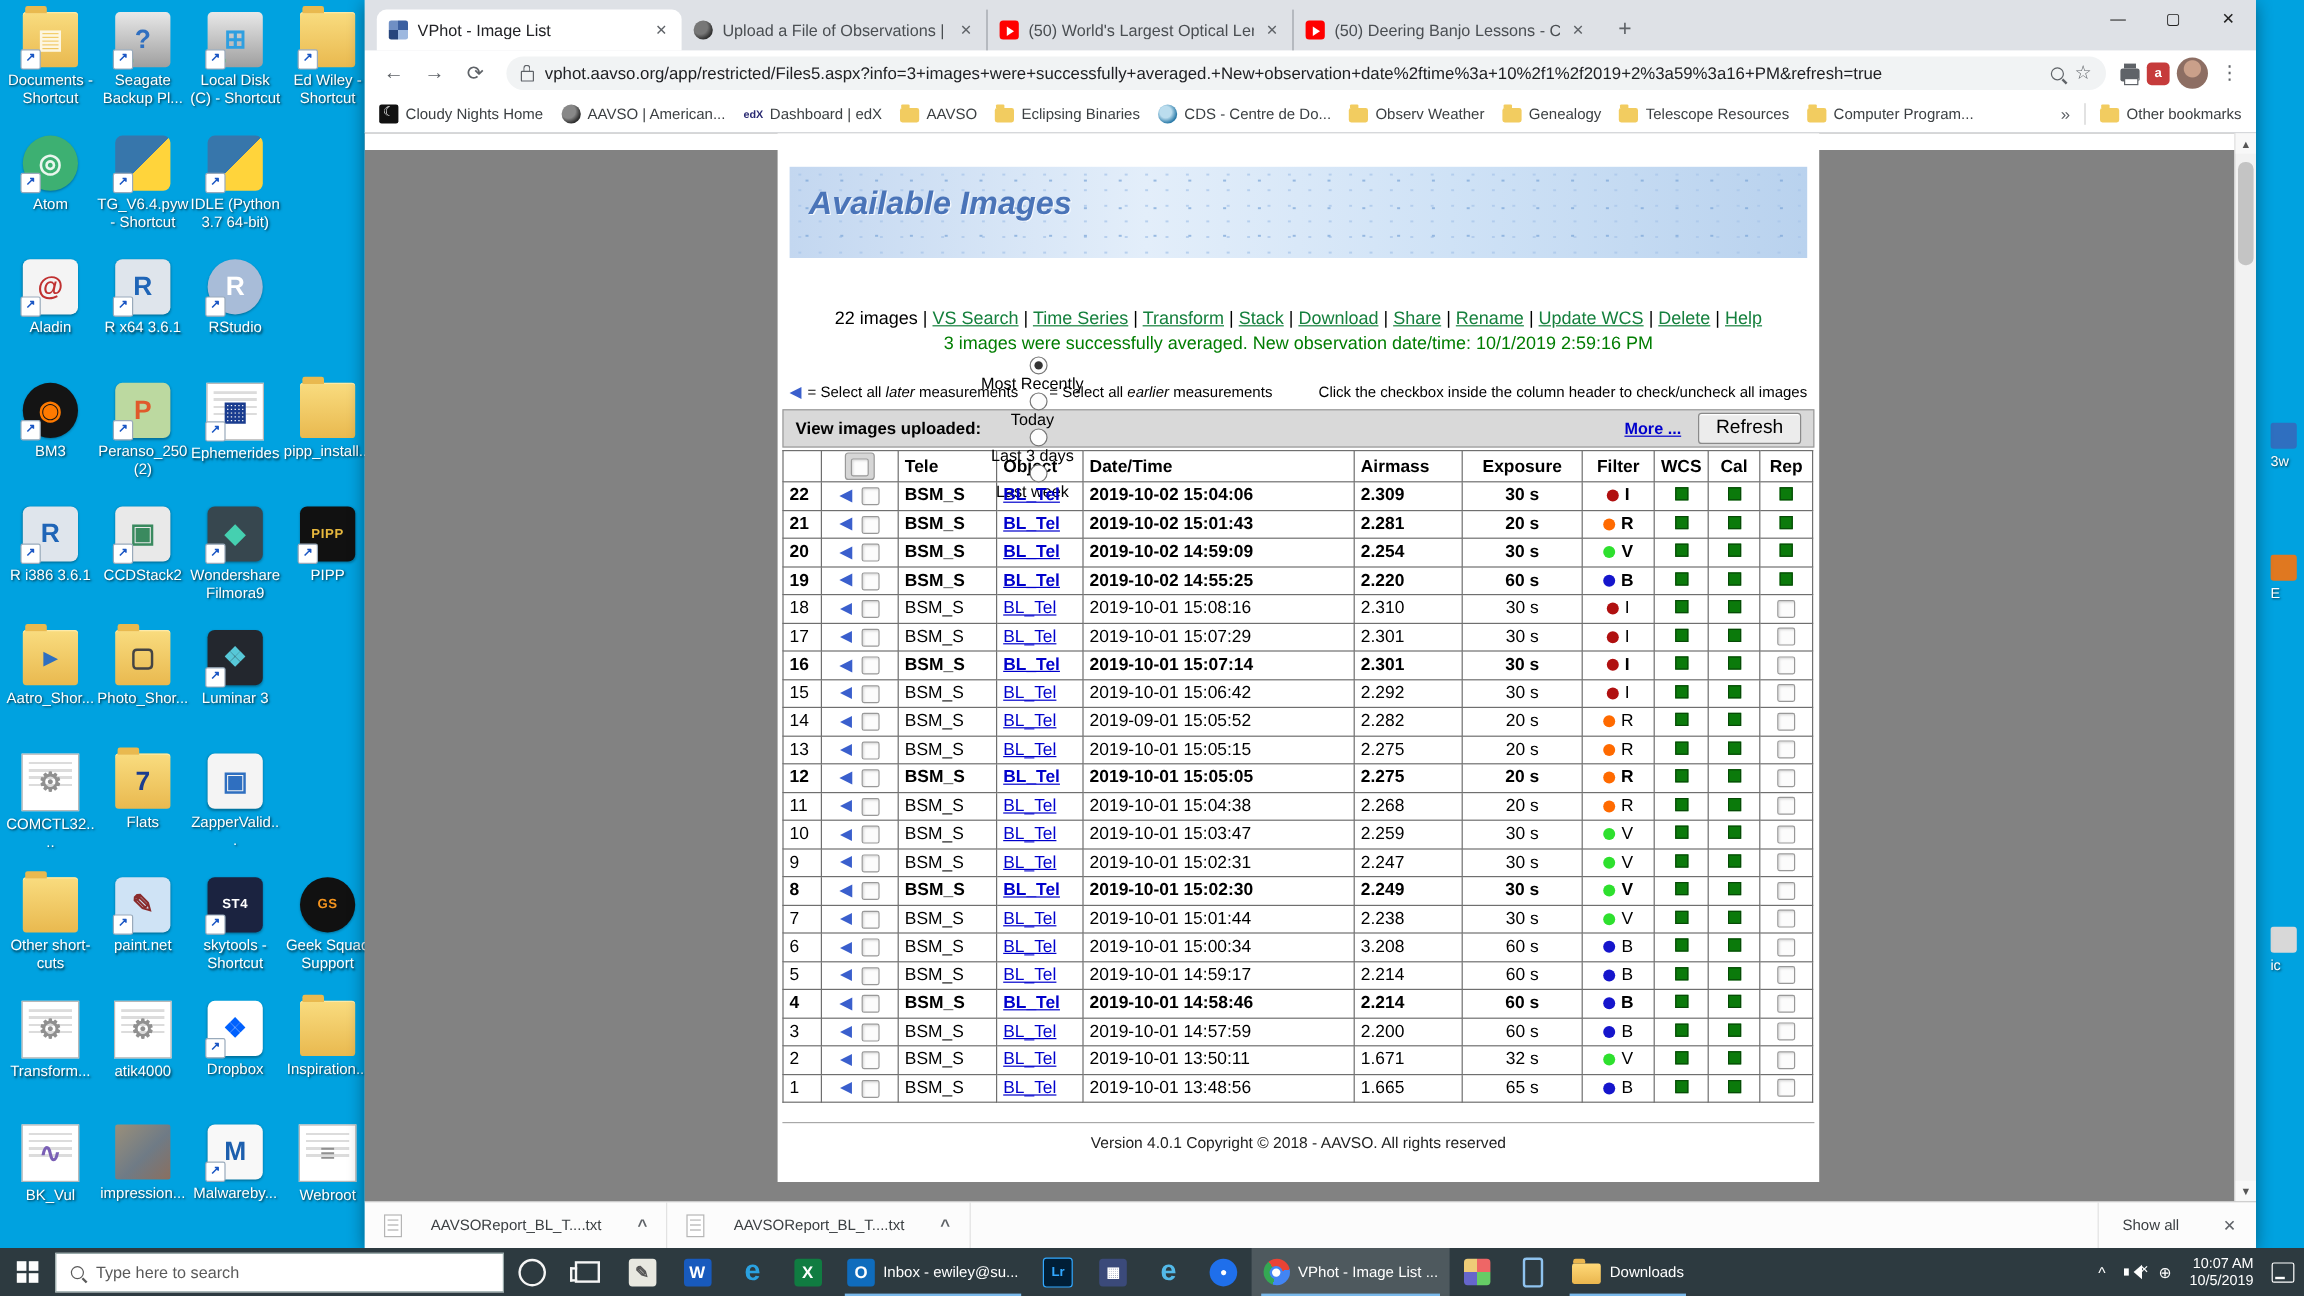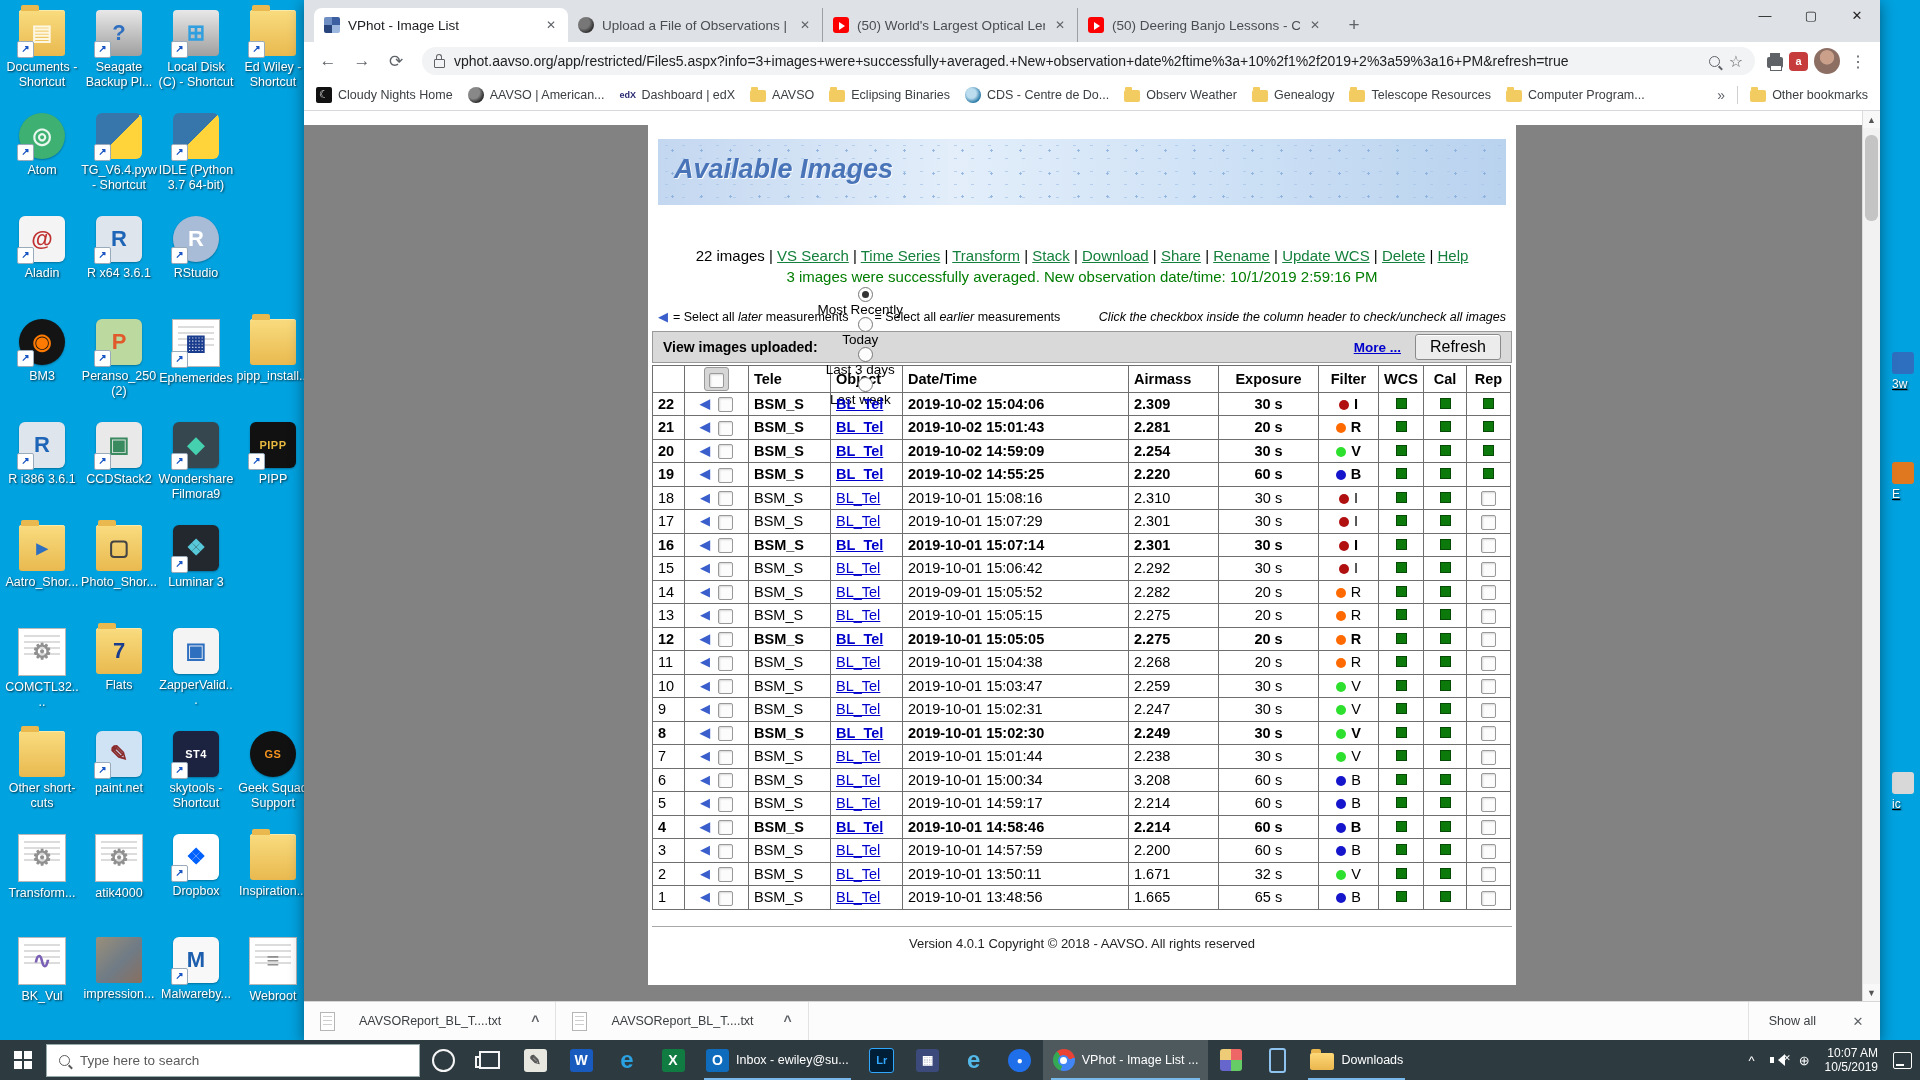--- a/index.html
+++ b/index.html
@@ -24,21 +24,21 @@
   .k-drive::after{content:"";position:absolute;left:5px;bottom:4px;width:10px;height:3px;background:#3c3;}
   .k-sq{border-radius:6px;box-shadow:0 1px 2px rgba(0,0,0,.3);}
   .k-circle{border-radius:50%;box-shadow:0 1px 2px rgba(0,0,0,.3);}
   .k-python{background:linear-gradient(135deg,#3776ab 50%,#ffd43b 50%);border-radius:6px;}
   .k-impression{background:linear-gradient(135deg,#9a8f7a,#6f7b86 55%,#8a6f5f);border-radius:2px;}
   .glyph{position:relative;z-index:2;}
   .glyph.small{font-size:11px;letter-spacing:.5px;}
   .sc-arrow{position:absolute;left:-2px;bottom:-2px;width:15px;height:15px;background:#fff;
             border:1px solid #9ab;border-radius:2px;color:#1a56c4;font-size:10px;line-height:14px;
             text-align:center;font-weight:bold;z-index:3;}
-  .edgefrag{position:absolute;left:1892px;width:28px;overflow:hidden;text-align:left;text-decoration:underline;}
+  .edgefrag{position:absolute;left:1892px;width:28px;overflow:hidden;text-align:left;}
   .edgefrag .sqr{width:22px;height:22px;border-radius:3px;margin-bottom:3px;}
   .edgefrag .txt{color:#fff;font-size:12px;text-shadow:1px 1px 2px rgba(0,0,0,.7);}
 
   
   .browser{position:absolute;left:304px;top:0;width:1576px;height:1040px;display:flex;
            flex-direction:column;box-shadow:0 3px 14px rgba(0,0,0,.45);background:#fff;}
   .tabstrip{height:42px;background:#dee1e6;display:flex;align-items:flex-end;padding-left:10px;
             position:relative;flex:none;}
   .tab{width:234px;height:34px;display:flex;align-items:center;gap:8px;padding:0 10px;
        font-size:13.5px;color:#4a4e52;white-space:nowrap;}
@@ -99,35 +99,35 @@
   .content .topband{position:absolute;left:0;top:0;width:100%;height:14px;background:#fff;}
   .page{position:absolute;left:344px;top:0;width:868px;height:874px;background:#fff;
         font-size:15px;color:#000;}
   .scrollbar{position:absolute;right:0;top:0;width:17px;height:100%;background:#f2f2f2;
         border-left:1px solid #dcdcdc;}
   .sb-btn{height:17px;display:flex;align-items:center;justify-content:center;font-size:9px;color:#555;
         background:#f8f8f8;}
   .sb-btn.down{position:absolute;bottom:0;width:100%;}
   .sb-thumb{position:absolute;top:24px;left:2px;width:13px;height:86px;background:#c4c4c4;border-radius:6px;}
 
-  .banner{margin:28px 10px 0;height:66px;position:relative;overflow:hidden;
+  .banner{margin:28px 10px 0;height:76px;position:relative;overflow:hidden;
         background:linear-gradient(90deg,#c3d7f0,#e3eefa 35%,#cfe2f6 65%,#b9d2ee);}
   .banner::before{content:"";position:absolute;inset:0;opacity:.75;
         background-image:radial-gradient(#7fa8d9 1.3px,transparent 1.5px),
                          radial-gradient(#a9c6ea 1px,transparent 1.2px);
         background-size:29px 23px,17px 13px;}
   .banner .btitle{position:relative;margin:0;padding:15px 0 0 16px;font-size:27px;font-weight:bold;
         font-style:italic;color:#4a74b8;text-shadow:1px 1px 0 rgba(255,255,255,.8);}
   .menurow{margin-top:42px;text-align:center;font-size:15px;}
   .menurow a{color:#15803d;}
   .statusmsg{margin-top:4px;text-align:center;color:#007d00;}
   .legendrow{display:flex;align-items:center;margin:24px 10px 0;font-size:12.5px;}
   .legendrow .bluearrow{color:#3a5fcd;font-size:13px;margin-right:5px;}
   .legendrow .gap{width:26px;}
-  .lhint{margin-left:auto;font-style:italic;}
+  .lhint{margin-left:auto;}
   .viewbar{margin:7px 4px 0;background:#d9d9d9;border:1px solid #9a9a9a;height:30px;
         display:flex;align-items:center;padding:0 10px;font-size:13.5px;}
   .viewbar .vlabel{font-weight:bold;font-size:14px;}
   .radio{width:13px;height:13px;border-radius:50%;border:1px solid #777;background:#fdfdfd;
         margin:0 5px 0 16px;position:relative;flex:none;}
   .radio.sel::after{content:"";position:absolute;inset:3px;border-radius:50%;background:#333;}
   .morelink{margin-left:auto;color:#0000cc;font-weight:bold;text-decoration:underline;}
   .refreshbtn{margin-left:14px;padding:3px 14px;background:#ececec;border:1px solid #8a8a8a;
         border-radius:3px;font-size:16px;box-shadow:inset 0 1px 0 #fff;}
 

